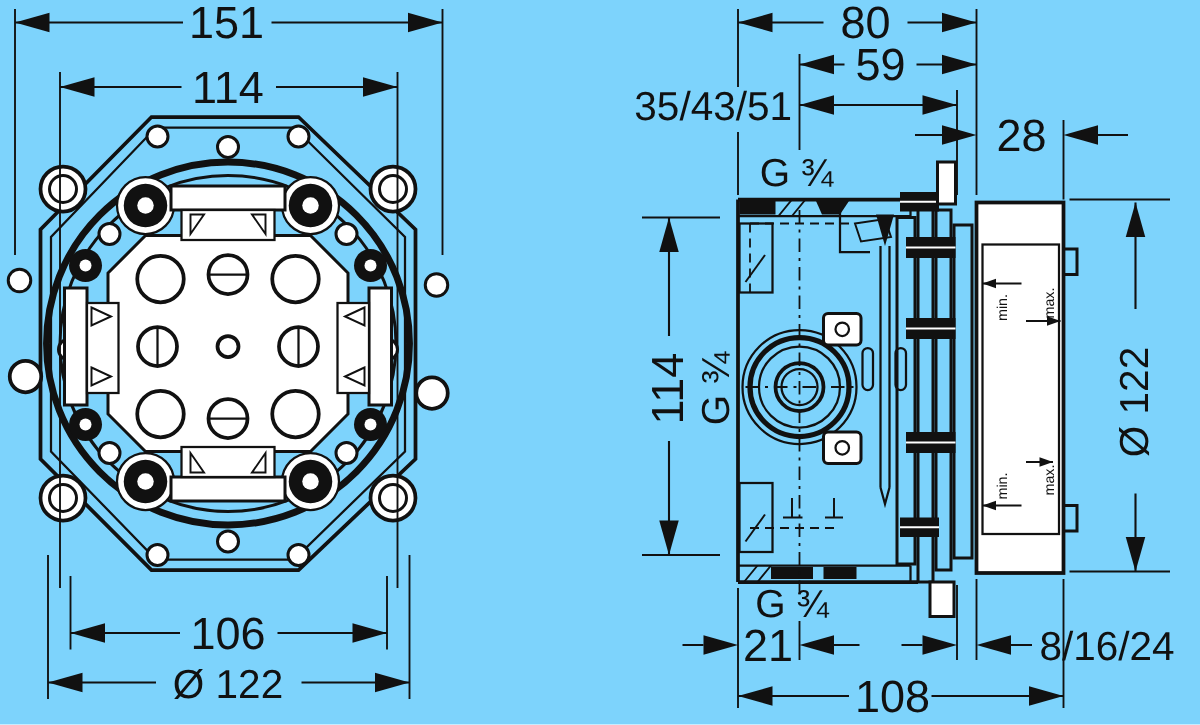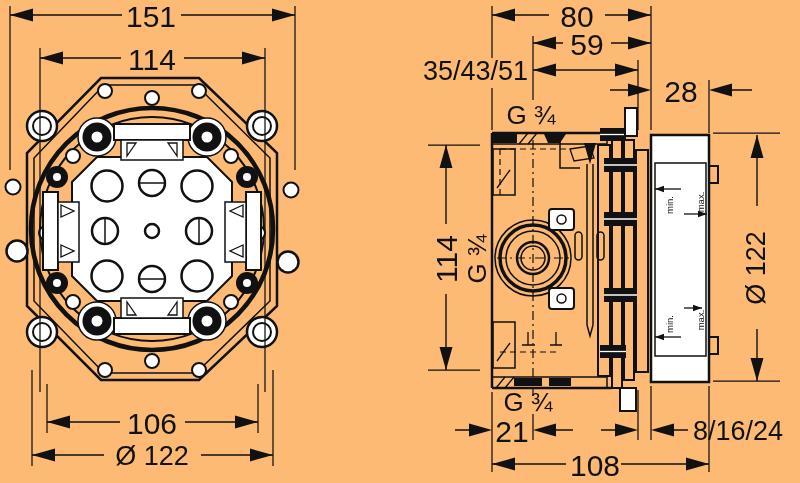--- a/index.html
+++ b/index.html
@@ -1,16 +1,16 @@
 <!DOCTYPE html>
 <html><head>
 <meta charset="utf-8">
 <style>
   html,body{margin:0;padding:0;background:#ffffff;}
-  .stage{width:800px;height:483px;background:#fdba74;position:relative;overflow:hidden;text-align:center;}
+  .stage{width:800px;height:483px;background:#7dd3fc;position:relative;overflow:hidden;text-align:center;}
   svg{display:block;}
   .ln{stroke:#111;fill:none;stroke-linecap:butt;}
   .w1{stroke-width:1.3;}
   .w15{stroke-width:1.5;}
   .w2{stroke-width:2;}
   .w25{stroke-width:2.5;}
   .w35{stroke-width:3.5;}
   .w45{stroke-width:4.6;}
   .fw{fill:#ffffff;}
   .dark{fill:#111;stroke:none;}

